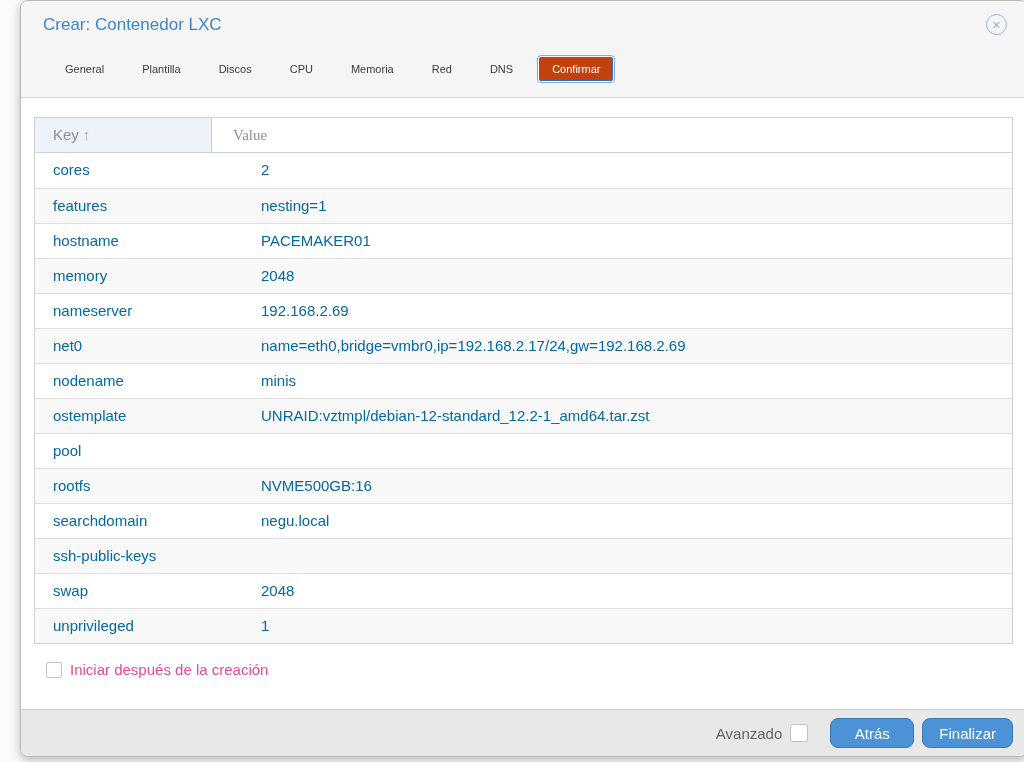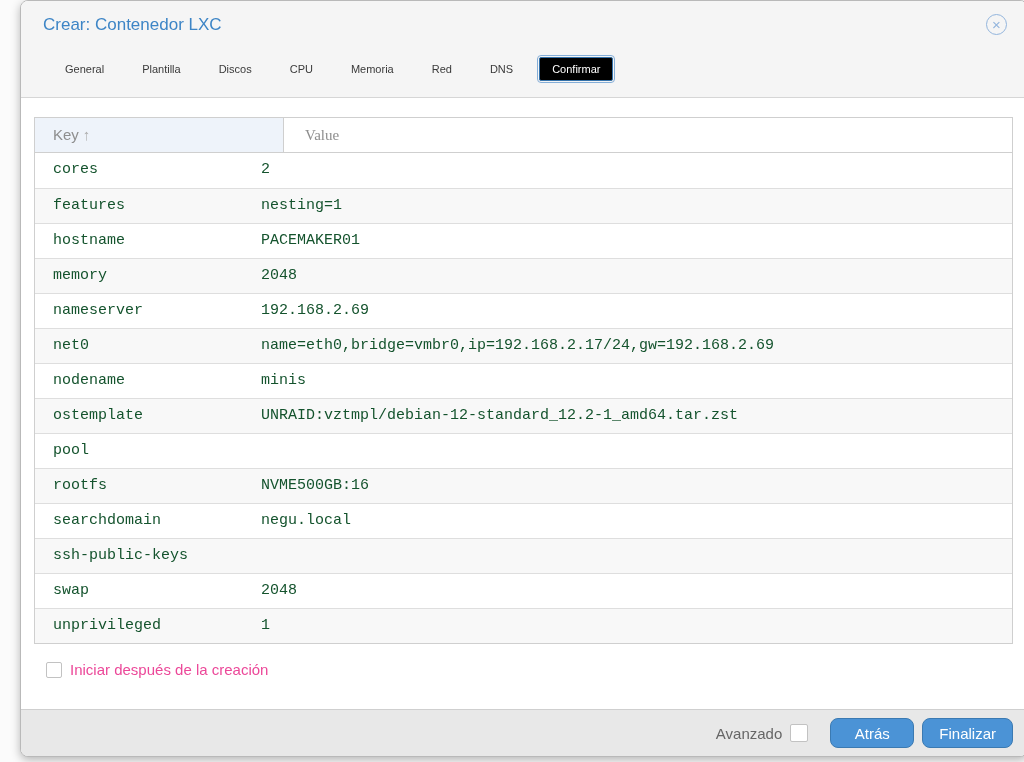--- a/index.html
+++ b/index.html
@@ -53,21 +53,21 @@
   }
   .tab {
     font-size: 11px;
     color: #3a3a3a;
     padding: 5px 12px;
     margin-right: 14px;
     cursor: pointer;
     white-space: nowrap;
   }
   .tab.active {
-    background: #000000;
+    background: #c2410c;
     color: #ffffff;
     border: 1px solid #3572a9;
     border-radius: 2px;
     outline: 1px solid #84aed8;
     outline-offset: 1px;
   }
   
   .dlg-body {
     position: relative;
     height: 612px;
@@ -81,45 +81,44 @@
     height: 36px;
     border: 1px solid #cfcfcf;
     background: #ffffff;
   }
   .grid-head .th {
     font-size: 15px;
     color: #8e8e8e;
     line-height: 34px;
   }
   .th-key {
-    width: 249px;
+    width: 177px;
     background: #eef3fa;
     border-right: 1px solid #cfcfcf;
     padding-left: 18px;
   }
   .sort-arrow { color: #aeaeae; margin-left: 4px; font-size: 15px; }
   .th-value { flex: 1; padding-left: 21px; font-family: Liberation Serif, serif; }
   .grid-rows {
     border: 1px solid #cfcfcf;
     border-top: none;
   }
   .grid-row {
     display: flex;
     height: 35px;
     line-height: 34px;
     background: #ffffff;
   }
   .grid-row:nth-child(even) { background: #f8f8f8; }
   .grid-row + .grid-row { border-top: 1px solid #dedede; }
   .cell {
     font-size: 15px;
-    color: #14532d;
+    color: #0369a1;
     white-space: nowrap;
     overflow: hidden;
-    font-family: Liberation Mono, monospace;
   }
   .cell-key { width: 211px; padding-left: 18px; }
   .cell-value { flex: 1; padding-left: 15px; }
   
   .start-opt {
     display: flex;
     align-items: center;
     margin: 17px 0 0 25px;
   }
   .checkbox {

